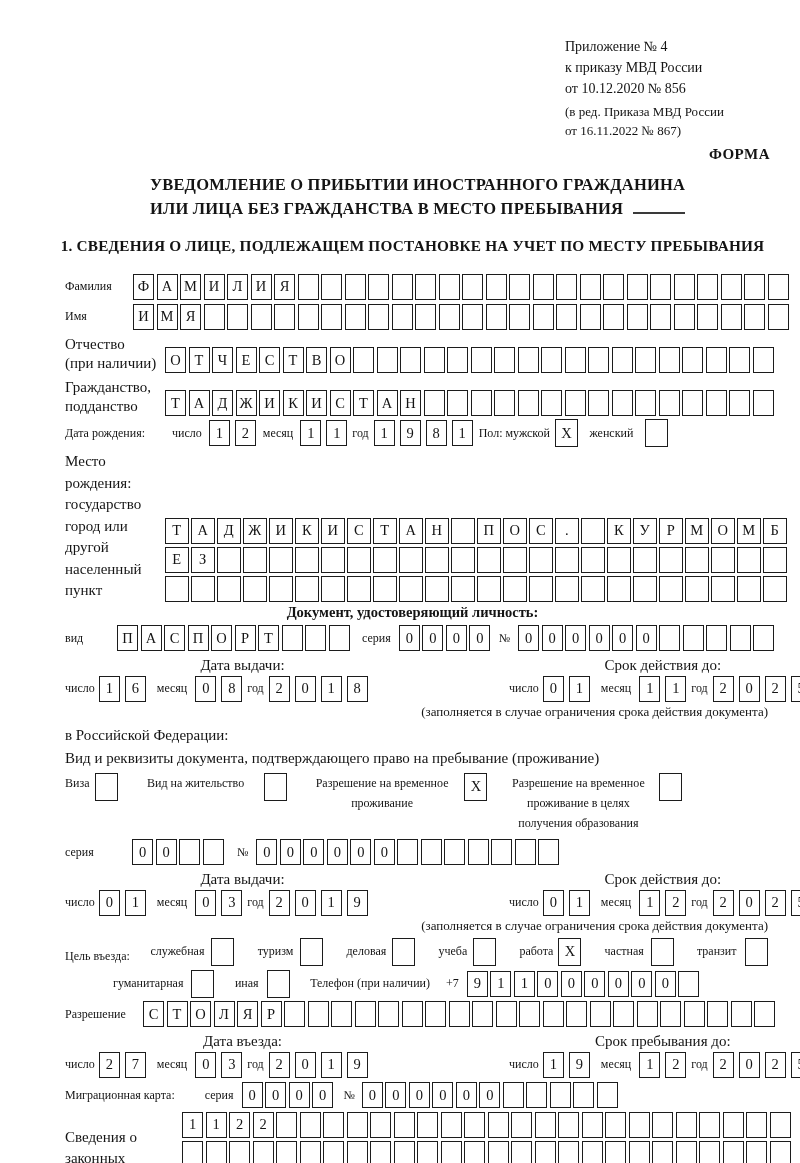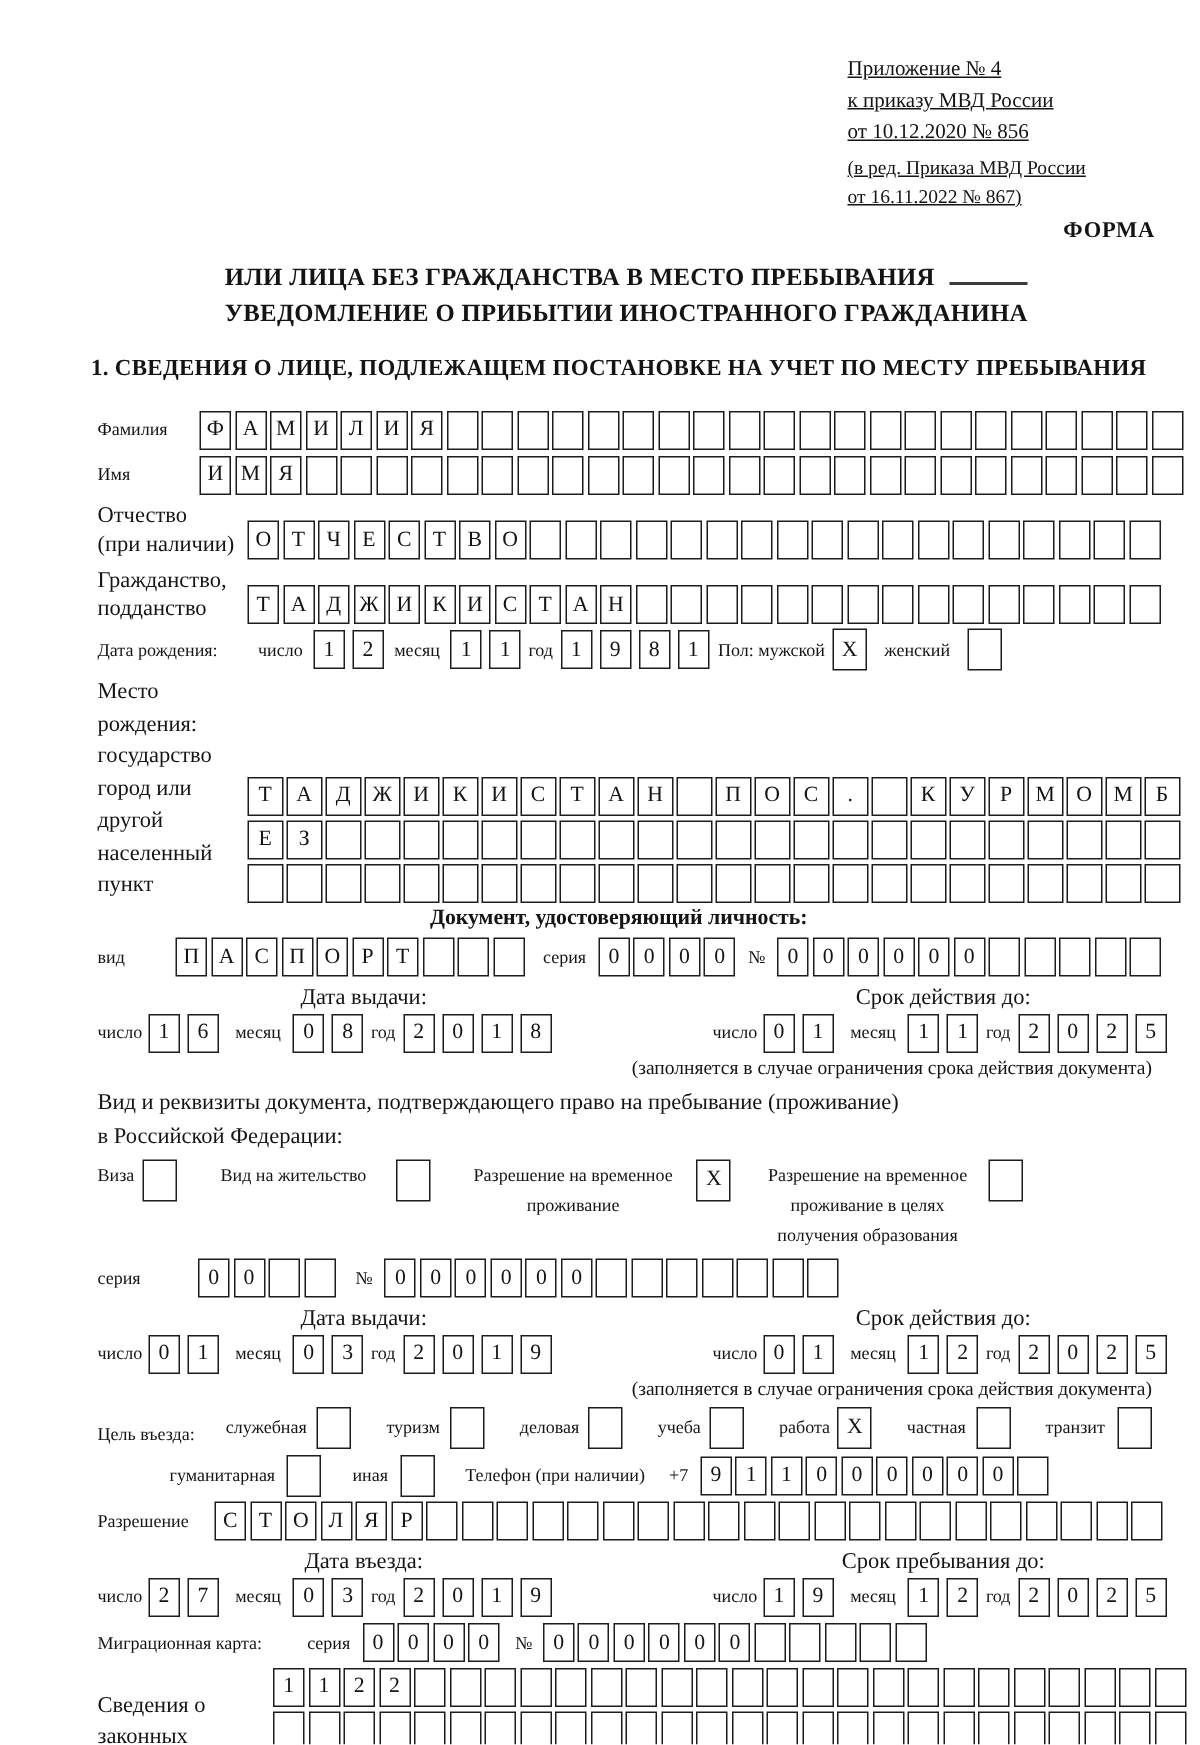--- a/index.html
+++ b/index.html
@@ -3,21 +3,21 @@
 <meta charset="utf-8">
 <style>
   * { box-sizing: border-box; }
   html,body { margin:0; padding:0; background:#ffffff; }
   .page {
     width:800px; height:1163px; background:#fff; position:relative; overflow:hidden;
     font-family:"Liberation Serif","DejaVu Serif",serif; color:#141414;
     padding:36px 30px 0 65px;
   }
   
-  .hdr { margin-left:500px; font-size:14px; line-height:21px;text-decoration:underline; }
+  .hdr { margin-left:500px; font-size:14px; line-height:21px; }
   .hdr .small { font-size:13px; line-height:19px; margin-top:3px; }
   .forma { text-align:right; font-weight:bold; font-size:15px; margin-top:6px; letter-spacing:0.5px; }
   .title { text-align:center; font-weight:bold; font-size:16.5px; line-height:24px; margin-top:10px; letter-spacing:0.2px; }
   .title-underline { display:inline-block; width:52px; border-bottom:2px solid #3a3a3a; margin-left:10px; vertical-align:baseline; }
   .sec1 { font-weight:bold; font-size:15.3px; margin:16px 0 18px -10px; text-align:center; letter-spacing:0.2px; white-space:nowrap; }
 
   .frow { display:flex; align-items:center; margin-bottom:3px; min-height:27px; }
   .frow.top { align-items:flex-end; }
   .flabel { flex:none; font-size:12px; line-height:19px; }
   .lbl2 { flex:none; font-size:15px; line-height:19px; }
@@ -25,21 +25,21 @@
   .cell {
     flex:none; width:21px; height:26px; border:1.6px solid #1c1c1c; margin-right:2.5px;
     display:flex; align-items:center; justify-content:center; font-size:14.5px; background:#fff;
   }
   .wide .cell { width:23.5px; }
   .dsp .cell { margin-right:5px; }
   .checkbox .cell { width:23px; height:28px; }
 
   .docline { text-align:center; font-weight:bold; font-size:14.5px; margin:2px 0 4px -10px; }
 
-  .daterow { display:flex; margin-bottom:0; }
+  .daterow { display:flex; margin-bottom:0;gap:34px; }
   .dateblock { flex:none; }
   .datetitle { font-size:15px; text-align:center; line-height:20px; }
   .dateline { display:flex; align-items:center; height:28px; }
   .noteline { font-size:13px; text-align:right; padding-right:2px; line-height:16px; margin:1px 0 4px; }
 
   .intro { font-size:15px; line-height:23px; }
   .vrow { display:flex; align-items:flex-start; margin:3px 0 6px; }
   .voptlabel { font-size:12px; text-align:center; line-height:20px; }
 
   .purpose-row { display:flex; align-items:flex-end; justify-content:space-between; margin-bottom:4px; min-height:28px; }
@@ -56,22 +56,22 @@
   <div class="hdr">
     <div>Приложение № 4</div>
     <div>к приказу МВД России</div>
     <div>от 10.12.2020 № 856</div>
     <div class="small">(в ред. Приказа МВД России</div>
     <div class="small" style="margin-top:0">от 16.11.2022 № 867)</div>
   </div>
   <div class="forma">ФОРМА</div>
 
   <div class="title">
+    <div>УВЕДОМЛЕНИЕ О ПРИБЫТИИ ИНОСТРАННОГО ГРАЖДАНИНА</div>
     <div><span>ИЛИ ЛИЦА БЕЗ ГРАЖДАНСТВА В МЕСТО ПРЕБЫВАНИЯ</span><span class="title-underline"></span></div>
-    <div>УВЕДОМЛЕНИЕ О ПРИБЫТИИ ИНОСТРАННОГО ГРАЖДАНИНА</div>
   </div>
 
   <div class="sec1">1. СВЕДЕНИЯ О ЛИЦЕ, ПОДЛЕЖАЩЕМ ПОСТАНОВКЕ НА УЧЕТ ПО МЕСТУ ПРЕБЫВАНИЯ</div>
 
   <div class="frow">
     <span class="flabel" style="width:68px">Фамилия</span>
     <span class="cells">
         <span class="cell">Ф</span>
         <span class="cell">А</span>
         <span class="cell">М</span>
@@ -406,22 +406,22 @@
             <span class="cell">0</span>
             <span class="cell">2</span>
             <span class="cell">5</span>
           </span>
       </div>
     </div>
   </div>
   <div class="noteline">(заполняется в случае ограничения срока действия документа)</div>
 
   <div class="intro">
+    <div>в Российской Федерации:</div>
     <div>Вид и реквизиты документа, подтверждающего право на пребывание (проживание)</div>
-    <div>в Российской Федерации:</div>
   </div>
 
   <div class="vrow">
     <span class="voptlabel">Виза</span>
     <span class="cells checkbox" style="margin-left:5px">
         <span class="cell"></span>
       </span>
     <span class="voptlabel" style="margin-left:27px">Вид на жительство</span>
     <span class="cells checkbox" style="margin-left:20px">
         <span class="cell"></span>

